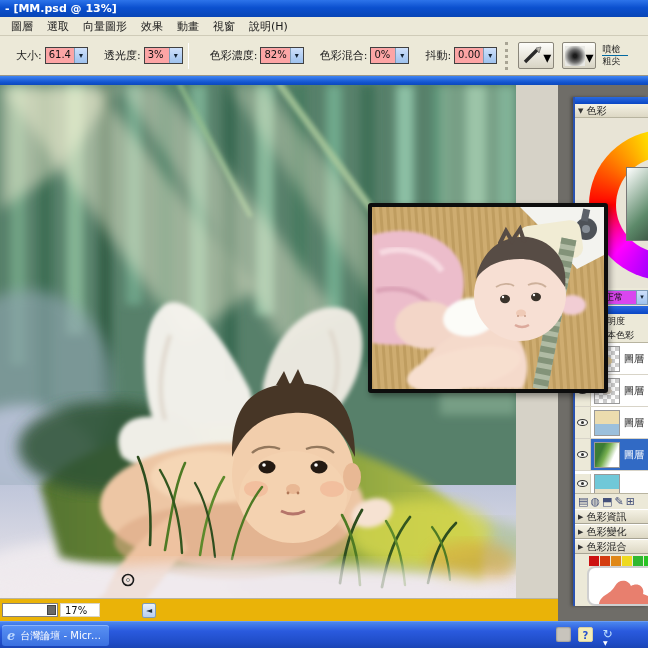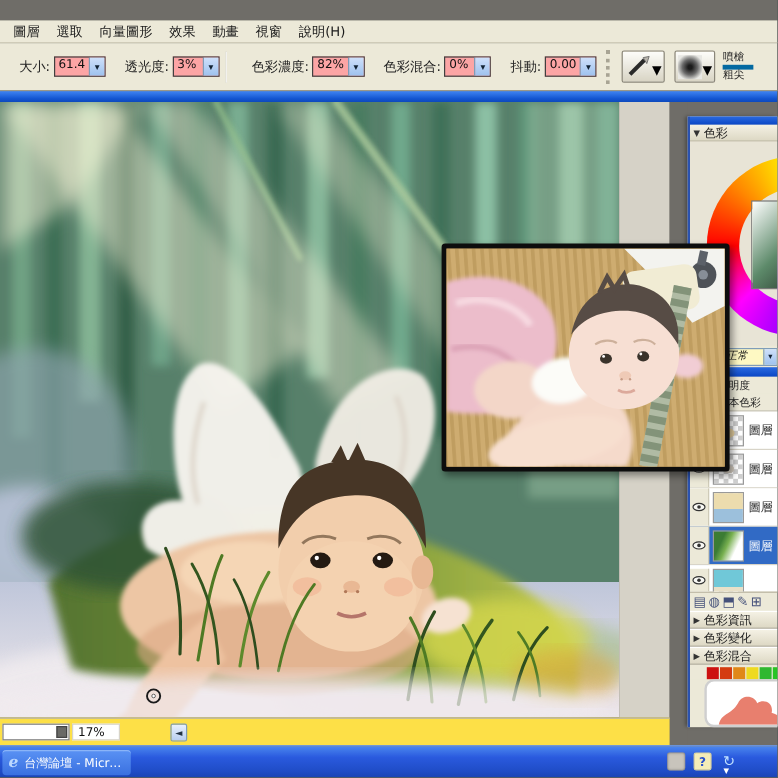--- a/index.html
+++ b/index.html
@@ -23,31 +23,31 @@
   .spin .val{font-size:10px;padding:1px 3px 0 3px;min-width:24px;text-align:left;color:#111;}
   .spin .arr{width:13px;background:linear-gradient(#cfe0fa,#9ec2ee);border-left:1px solid #7f9db9;
     font-size:8px;color:#123;text-align:center;line-height:15px;}
   .vdiv{width:1px;height:26px;background:#b0ac9c;border-right:1px solid #fff;margin:0 5px;}
   .grip{width:5px;height:28px;margin-left:8px;border-left:3px dotted #a8a494;}
   .toolbtn{height:27px;margin-left:8px;border:1px solid #8a867a;border-radius:2px;
     background:linear-gradient(#fdfdfa,#d8d4c4);display:flex;align-items:center;padding:0 2px;}
   .dab{width:20px;height:20px;background:radial-gradient(circle at 50% 50%,#1c1c1c 12%,#6a6a6a 45%,#e8e8e4 78%);}
   .brush-txt{margin-left:6px;width:26px;overflow:hidden;}
   .brush-txt div{font-size:9px;line-height:11px;color:#222;white-space:nowrap;}
-  .brush-txt div:first-child{border-bottom:4px solid #0369a1;}
+  .brush-txt div:first-child{border-bottom:1px solid #0369a1;}
   
   #bluestrip{position:absolute;left:0;top:76px;width:648px;height:9px;
     background:linear-gradient(#3f84f2,#1254d0 70%,#0d49bc);}
   
   #workspace{position:absolute;left:0;top:85px;width:648px;height:536px;}
   #painting{position:absolute;left:0;top:0;width:516px;height:513px;overflow:hidden;}
   #surround{position:absolute;left:516px;top:0;width:42px;height:513px;background:#D6D2C7;}
   #graycol{position:absolute;left:558px;top:0;width:15px;height:536px;background:#6F6D68;}
   
-  #statusbar{position:absolute;left:0;top:513px;width:558px;height:23px;background:#fde047;
+  #statusbar{position:absolute;left:0;top:513px;width:558px;height:23px;background:#eab308;
     border-top:1px solid #b8b4a4;display:flex;align-items:center;}
   .hscroll{position:relative;width:56px;height:14px;margin-left:2px;background:#fff;border:1px solid #808080;}
   .hthumb{position:absolute;right:1px;top:1px;width:9px;height:10px;background:#6a6a66;border:1px solid #444;}
   .zoomfield{height:14px;min-width:40px;background:#fff;border:1px solid #d8d4c8;
     font-size:10px;line-height:13px;padding-left:4px;color:#111;margin-left:2px;}
   .scrollbtn{width:14px;height:15px;margin-left:42px;background:linear-gradient(#e8f0fc,#b8cef0);
     border:1px solid #7f9db9;border-radius:2px;font-size:8px;color:#234;text-align:center;line-height:13px;}
   
   #palette{position:absolute;left:573px;top:12px;width:75px;background:#ECE9D8;
     border-left:2px solid #2a52b0;box-shadow:-2px 0 3px rgba(0,0,0,.35);}
@@ -57,21 +57,21 @@
   .tri{font-size:7px;margin:0 3px;color:#333;}
   #wheelarea{position:relative;height:170px;background:#E8E4D6;overflow:hidden;}
   #huering{position:absolute;left:14px;top:12px;width:150px;height:150px;border-radius:50%;
     background:conic-gradient(from -90deg,#f00,#f80,#ff0,#0c0,#0cc,#00f,#80f,#f0f,#f00);}
   #huering::after{content:"";position:absolute;left:27px;top:27px;width:96px;height:96px;
     border-radius:50%;background:#E8E4D6;}
   #svsquare{position:absolute;left:52px;top:50px;width:72px;height:72px;
     background:linear-gradient(135deg,#ffffff,#5d8a6a 45%,#0a0a0a);box-shadow:0 0 0 1px #777;}
   .stamp{position:absolute;left:8px;bottom:4px;font-size:13px;color:#3a3a3a;}
   .mode-row{height:18px;display:flex;align-items:center;background:#ECE9D8;padding-left:26px;}
-  .mode-box{display:flex;height:15px;border:1px solid #7f9db9;background:#fef9c3;font-style:italic;}
+  .mode-box{display:flex;height:15px;border:1px solid #7f9db9;background:#d946ef;}
   .mode-box .val{font-size:9px;line-height:13px;padding:0 3px;min-width:34px;color:#111;}
   .mode-box .arr{width:11px;background:linear-gradient(#cfe0fa,#9ec2ee);border-left:1px solid #7f9db9;
     font-size:7px;text-align:center;line-height:13px;color:#123;}
   #minihdr{height:8px;background:linear-gradient(#2a6ae0,#0a46c4);}
   .optrow{height:14px;display:flex;align-items:center;font-size:9px;color:#222;padding-left:4px;
     background:#ECE9D8;white-space:nowrap;overflow:hidden;}
   .cbx{width:8px;height:8px;border:1px solid #888;background:#fff;margin-right:2px;flex:none;}
   #layerlist{background:#fff;border-top:1px solid #b8b4a0;}
   .lrow{height:32px;display:flex;align-items:center;border-bottom:1px solid #d8d4c8;background:#fff;}
   .lrow.partial{height:22px;overflow:hidden;border-bottom:none;align-items:flex-start;padding-top:3px;}
@@ -116,20 +116,23 @@
   #tray1{left:556px;background:#c8c4bc;box-shadow:inset 0 0 2px #555;}
   #tray2{left:578px;background:#f4ecb8;color:#2a52cc;font-weight:bold;border:1px solid #d8d0a0;}
   #tray3{left:600px;color:#bfe0ff;font-size:12px;line-height:14px;}
   #traychev{position:absolute;left:603px;top:17px;color:#fff;font-size:6px;}
 </style>
 </head>
 <body>
 
 <div id="screen">
 
+  <div id="titlebar">
+    <span>- [MM.psd @ 13%]</span>
+  </div>
 
   <div id="menubar">
     <span class="menu-item">圖層</span>
     <span class="menu-item">選取</span>
     <span class="menu-item">向量圖形</span>
     <span class="menu-item">效果</span>
     <span class="menu-item">動畫</span>
     <span class="menu-item">視窗</span>
     <span class="menu-item">說明(H)</span>
   </div>

